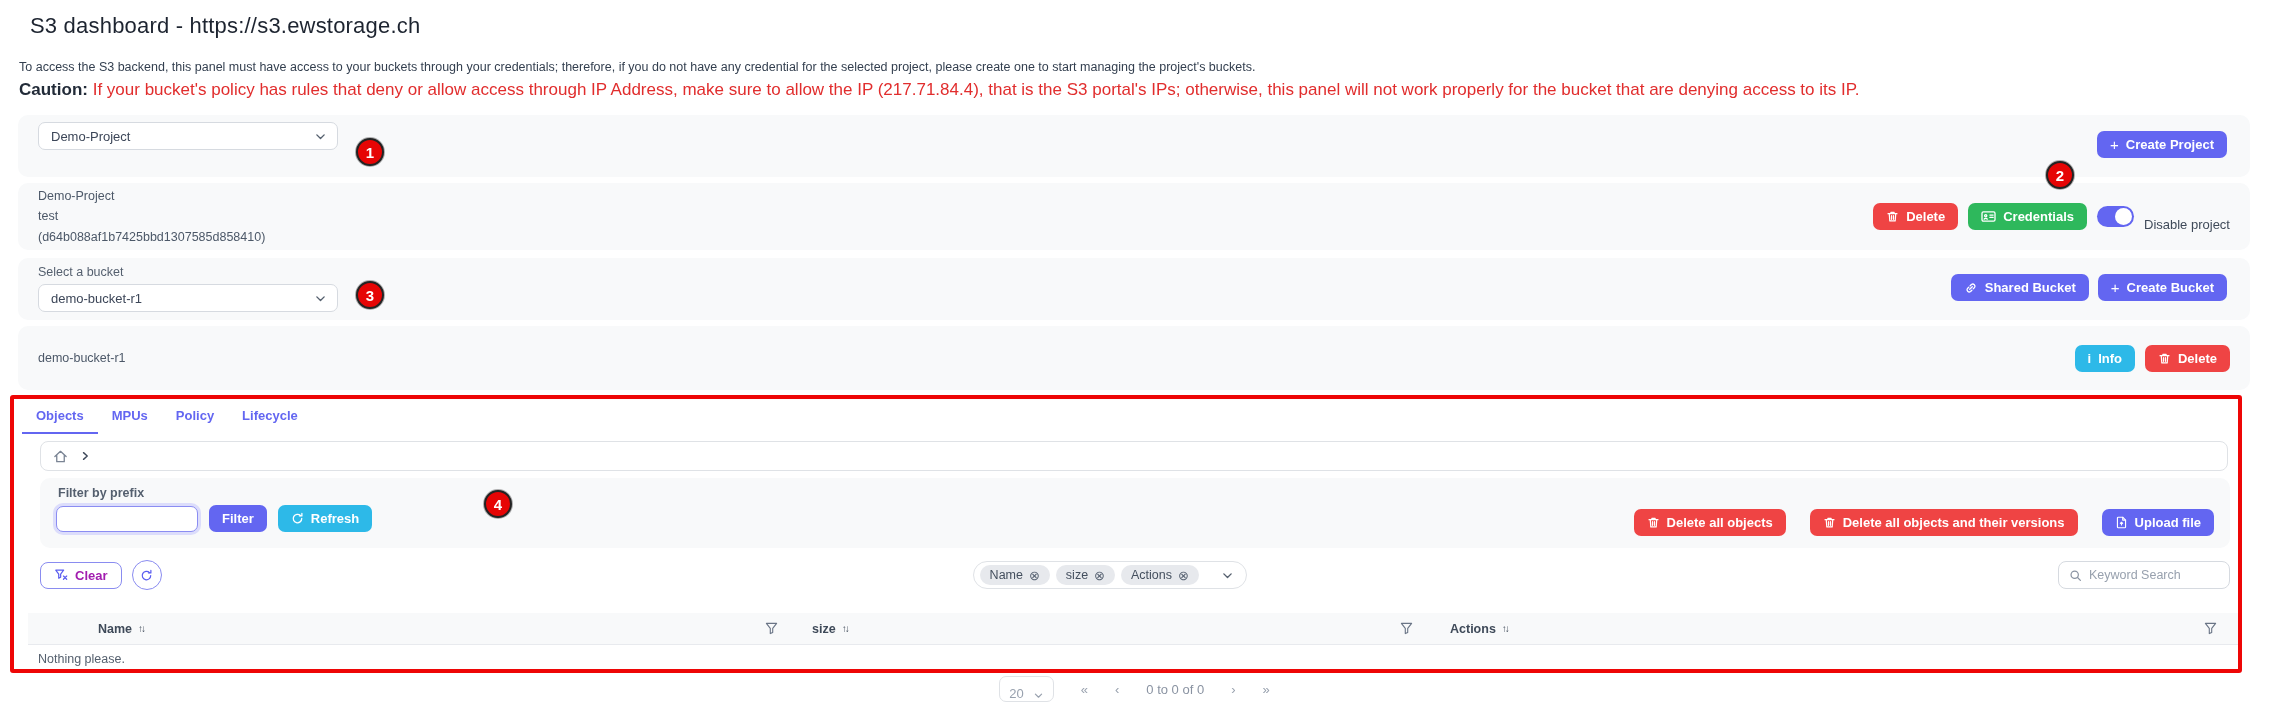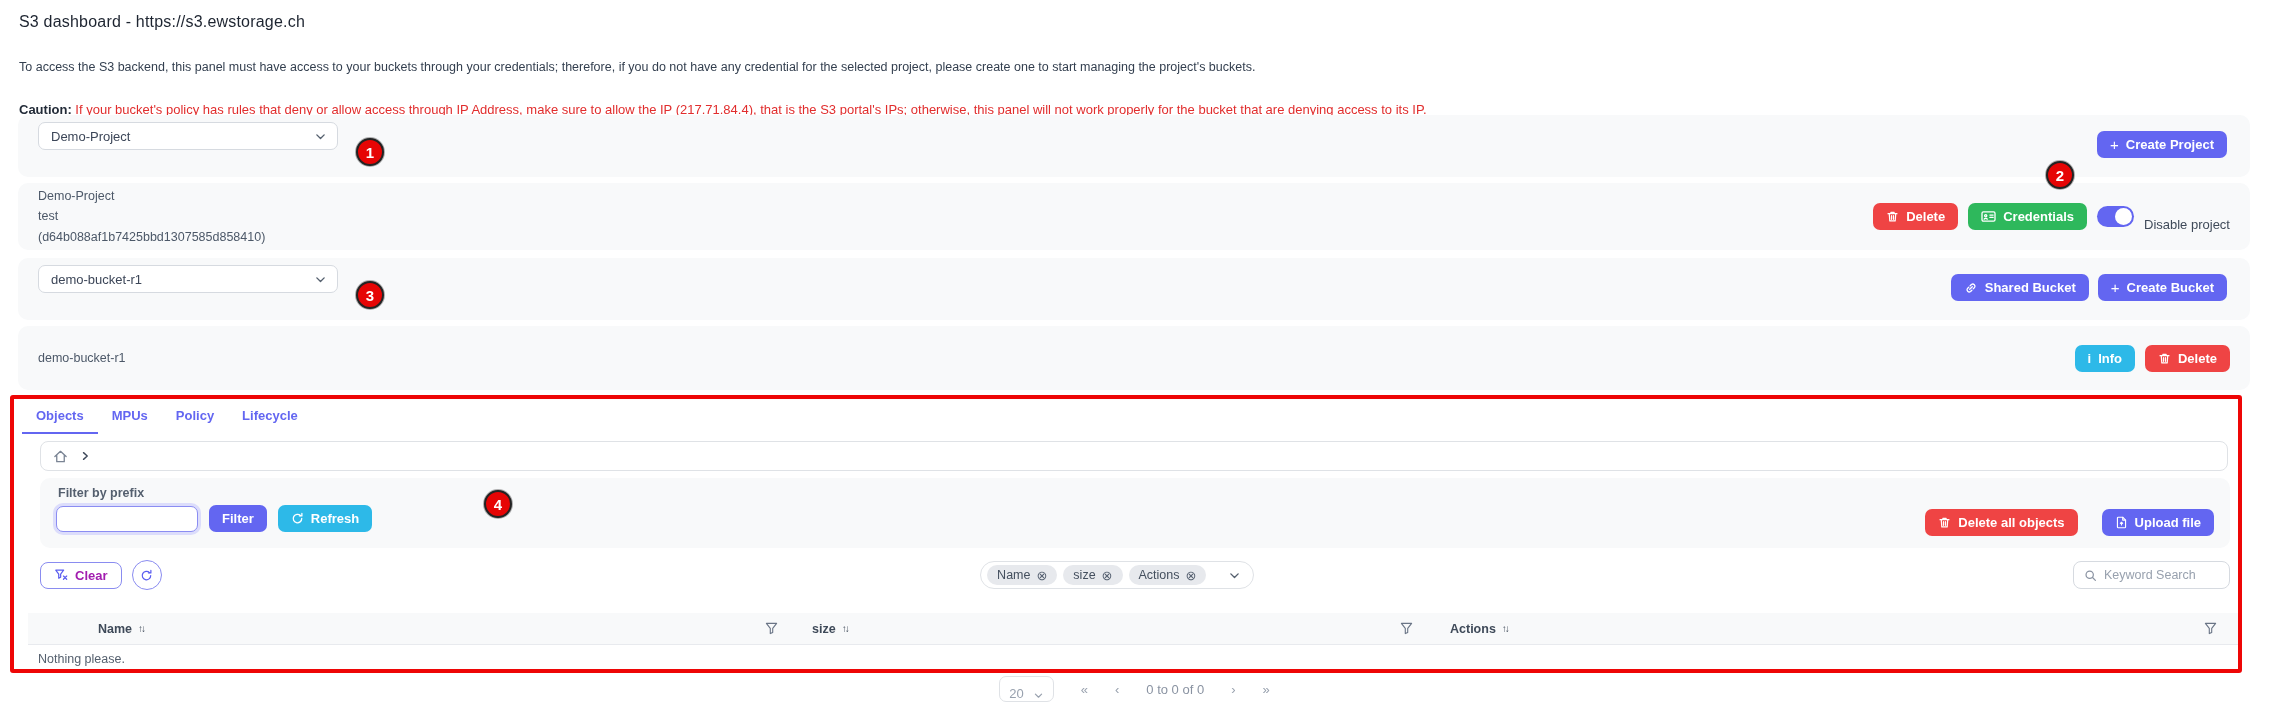--- a/index.html
+++ b/index.html
@@ -1,22 +1,22 @@
 <!DOCTYPE html>
 <html style="--indigo: #6366f1; --red: #ef4444; --green: #2eb85c; --cyan: #2db9e8; --caution-red: #e12d2d; --annotation-red: #ee0606; --panel-bg: #f8f9fa;"><head>
 <meta charset="utf-8">
 <style>
   * { margin:0; padding:0; box-sizing:border-box; }
   html,body { width:2269px; height:704px; background:#fff; overflow:hidden;
     font-family:"Liberation Sans", sans-serif; color:#3c4658; }
   body { position:relative; }
 
-  .page-title { position:absolute; left:19px; top:13px; font-size:16px; font-weight:500; color:#1d2430; letter-spacing:.2px; }
+  .page-title { position:absolute; left:30px; top:13px; font-size:22px; font-weight:500; color:#1d2430; letter-spacing:.2px; }
   .desc { position:absolute; left:19px; top:60px; font-size:12.5px; color:#333f4f; }
-  .caution { position:absolute; left:19px; top:80px; font-size:13px;margin-top:22px; }
+  .caution { position:absolute; left:19px; top:80px; font-size:17px; }
   .caution b { color:#222b38; font-weight:700; }
   .caution .red { color:var(--caution-red,#e12d2d); }
 
   .panel { position:absolute; left:18px; right:19px; background:var(--panel-bg,#f8f9fa); border-radius:10px; }
   #panel-project { top:115px; height:62px; padding:7px 20px 0; }
   #panel-project-card { top:183px; height:67px; display:flex; justify-content:space-between; align-items:center; padding:0 20px; }
   #panel-bucket { top:258px; height:62px; padding:7px 20px 0; }
   #panel-bucket-card { top:326px; height:64px; display:flex; justify-content:space-between; align-items:center; padding:0 20px; }
 
   .field-label { font-size:12.5px; color:#545f6e; margin-bottom:5px; }
@@ -71,21 +71,21 @@
 
   .toolbar { position:absolute; left:40px; top:560px; width:2190px; display:flex; align-items:center; }
   .circle-btn { width:30px; height:30px; border-radius:50%; background:#fff; border:1px solid #8a8cf0;
     color:#5a5df0; display:flex; align-items:center; justify-content:center; margin-left:10px; cursor:pointer; }
   .chips-wrap { display:flex; align-items:center; gap:6px; background:#fff; border:1px solid #dfe2e6;
     border-radius:15px; padding:3px 12px 3px 6px; margin:0 auto; }
   .chip { display:flex; align-items:center; gap:6px; background:#e7e9ed; border-radius:12px; padding:3px 10px;
     font-size:12.5px; color:#444f5e; cursor:pointer; }
   .chip .x { color:#556070; font-size:13px; line-height:1; }
   .chips-chevron { margin-left:16px; color:#55606e; display:flex; }
-  .search-box { display:flex; align-items:center; gap:7px; width:157px; height:28px; background:#fff;
+  .search-box { display:flex; align-items:center; gap:7px; width:172px; height:28px; background:#fff;
     border:1px solid #d6dae0; border-radius:8px; padding:0 10px; color:#8a93a2; }
   .search-box input { border:none; outline:none; width:100%; font-size:12.5px; background:transparent;
     font-family:"Liberation Sans",sans-serif; color:#3c4658; }
   .search-box input::placeholder { color:#98a1ae; }
 
   .table-head { position:absolute; left:28px; top:613px; width:2213px; height:32px; background:var(--panel-bg,#f8f9fa);
     display:flex; align-items:center; font-size:12.5px; font-weight:700; color:#3f4a59; border-bottom:1px solid #e8eaee; }
   .th { display:flex; align-items:center; }
   .th .sort { font-size:10px; margin-left:6px; letter-spacing:-2px; color:#3f4a59; }
   .th .funnel { margin-left:auto; margin-right:10px; color:#6a7586; display:flex; cursor:pointer; }
@@ -154,20 +154,21 @@
       <span>Credentials</span>
     </button>
     <div class="toggle">
         <div class="knob"></div>
       </div>
     <span class="toggle-label">Disable project</span>
   </div>
 </section>
 
 <section class="panel" id="panel-bucket">
+  <div class="field-label">Select a bucket</div>
   <div class="select-box">
     <span>demo-bucket-r1</span>
     <span class="ic">
         <svg width="13" height="13" viewBox="0 0 16 16" fill="none" stroke="#55606e" stroke-width="1.7" stroke-linecap="round" stroke-linejoin="round">
           <path d="M3.5 6L8 10.5 12.5 6"></path>
         </svg>
       </span>
   </div>
   <div class="abs-right">
     <button class="btn btn-indigo">
@@ -242,20 +243,28 @@
   </div>
   <div class="filter-actions">
     <button class="btn btn-red">
       <span class="ic">
           <svg width="13" height="13" viewBox="0 0 16 16" fill="none" stroke="#fff" stroke-width="1.5" stroke-linecap="round" stroke-linejoin="round">
             <path d="M2.5 4.5h11M6 4.5V3h4v1.5M4 4.5l.7 9h6.6l.7-9M6.8 7v4.5M9.2 7v4.5"></path>
           </svg>
         </span>
       <span>Delete all objects</span>
     </button>
+    <button class="btn btn-red">
+      <span class="ic">
+          <svg width="13" height="13" viewBox="0 0 16 16" fill="none" stroke="#fff" stroke-width="1.5" stroke-linecap="round" stroke-linejoin="round">
+            <path d="M2.5 4.5h11M6 4.5V3h4v1.5M4 4.5l.7 9h6.6l.7-9M6.8 7v4.5M9.2 7v4.5"></path>
+          </svg>
+        </span>
+      <span>Delete all objects and their versions</span>
+    </button>
     <button class="btn btn-indigo">
       <span class="ic">
           <svg width="13" height="13" viewBox="0 0 16 16" fill="none" stroke="#fff" stroke-width="1.4" stroke-linecap="round" stroke-linejoin="round">
             <path d="M9.5 1.5H4a1 1 0 0 0-1 1v11a1 1 0 0 0 1 1h8a1 1 0 0 0 1-1V5z"></path>
             <path d="M9.5 1.5V5H13"></path>
             <path d="M8 11V7.8M6.6 9.1L8 7.7l1.4 1.4"></path>
           </svg>
         </span>
       <span>Upload file</span>
     </button>

